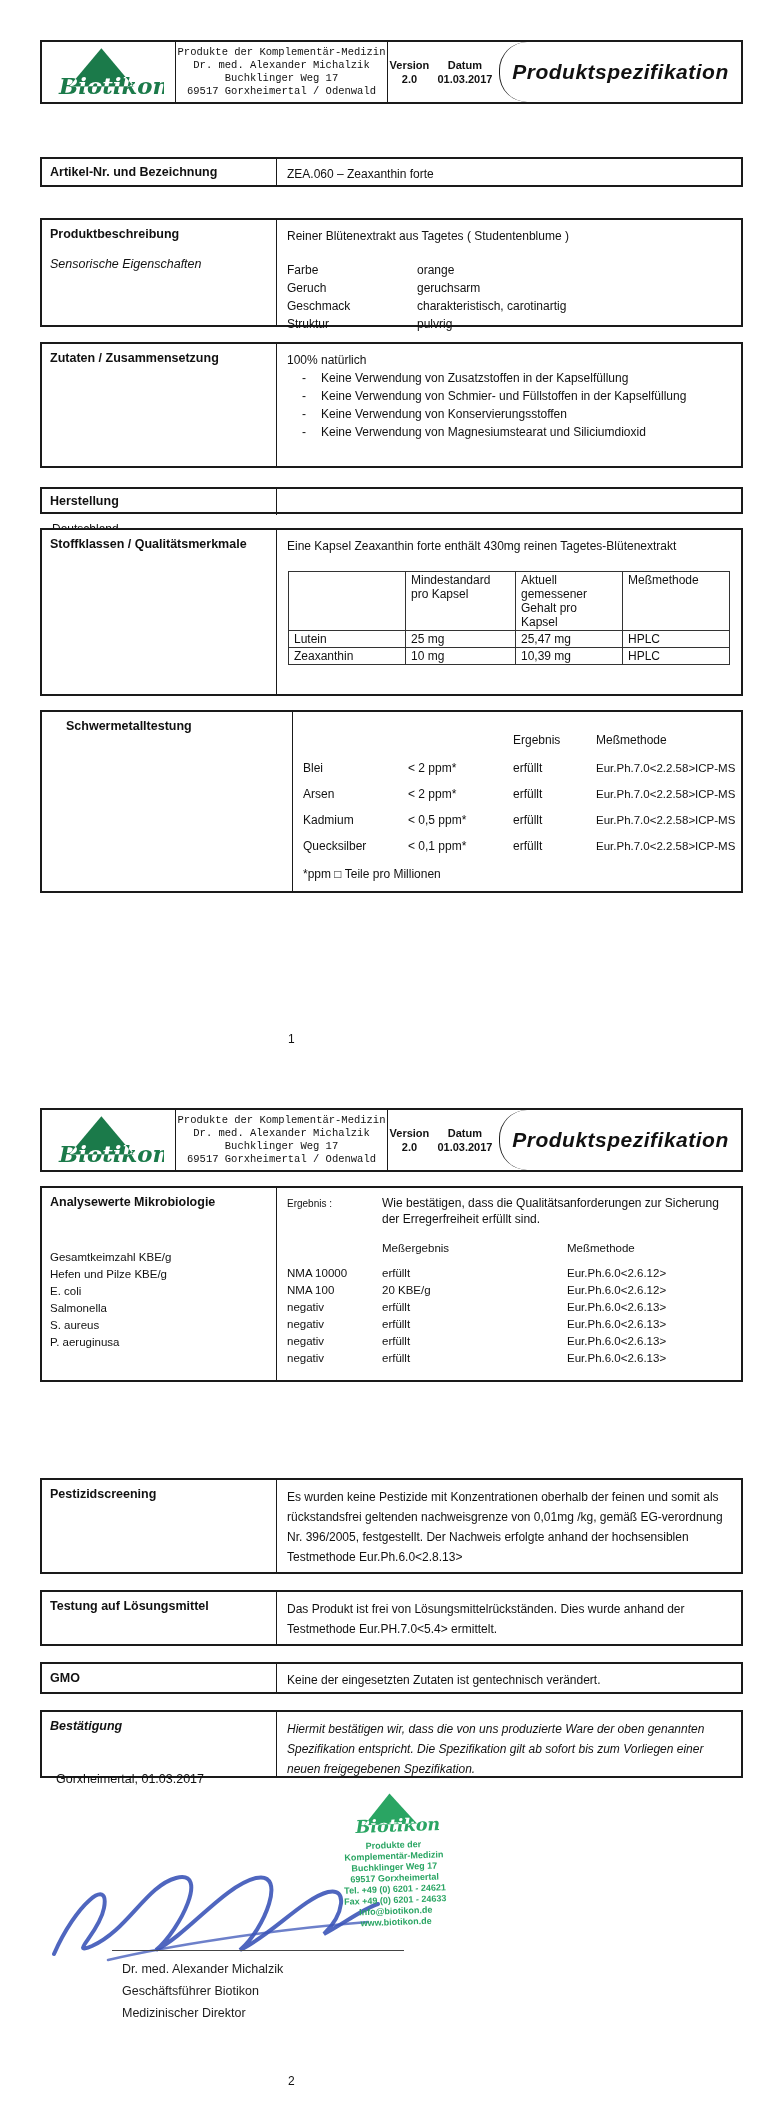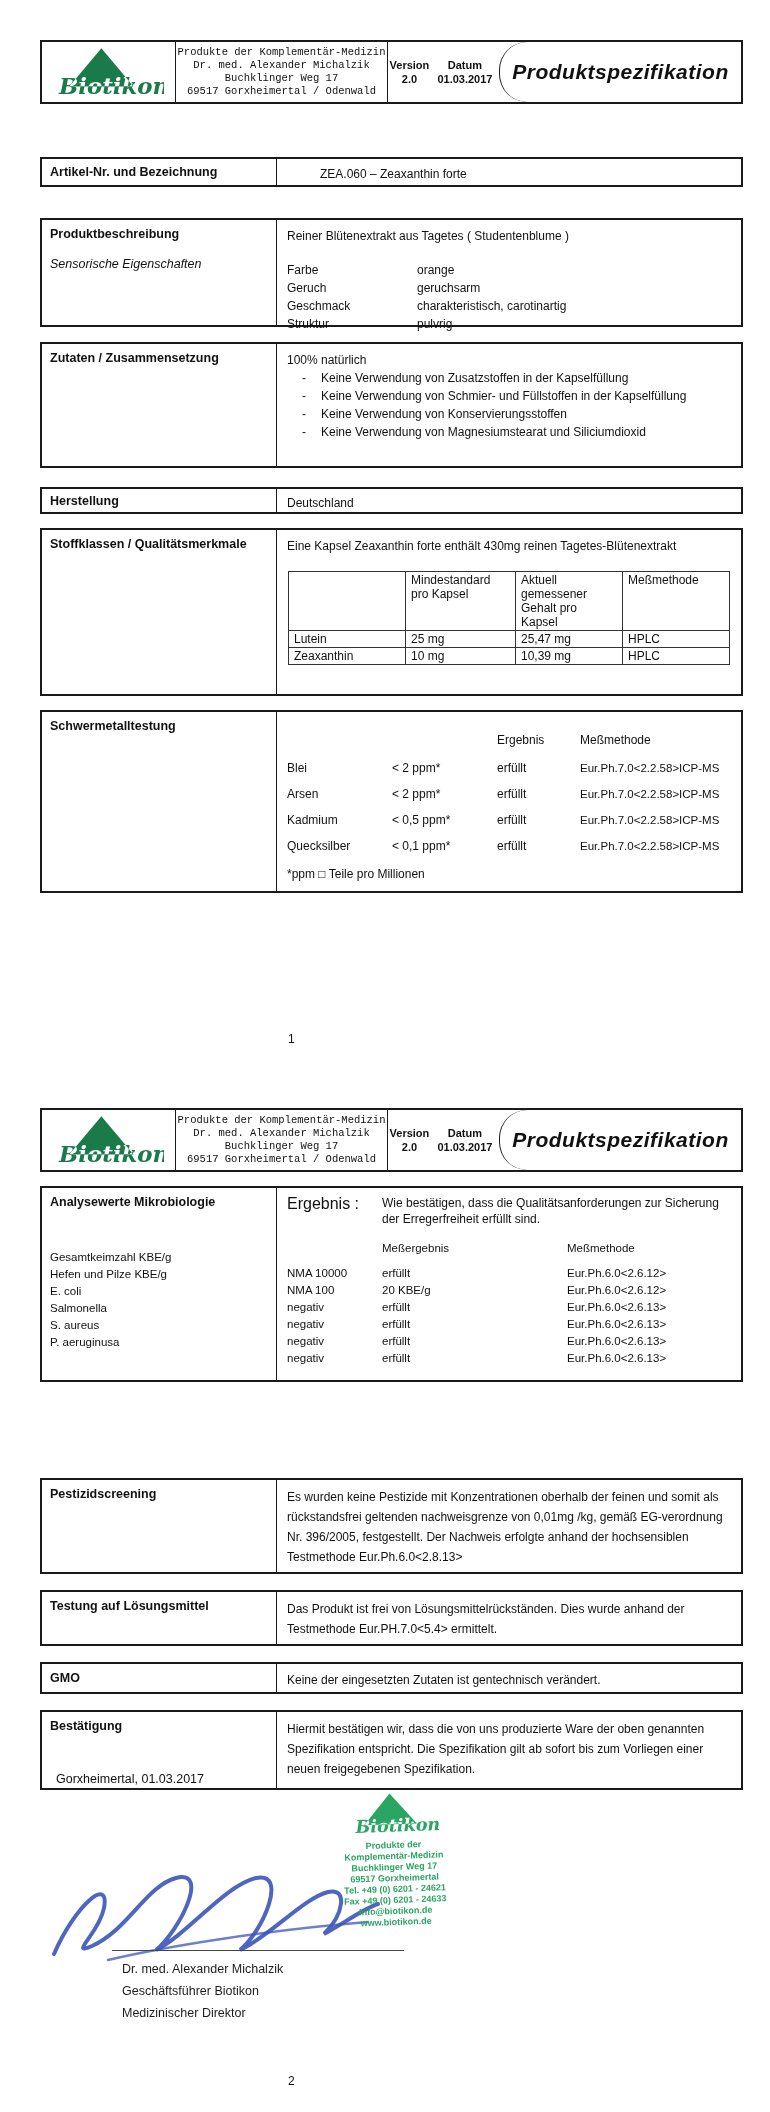--- a/index.html
+++ b/index.html
@@ -46,21 +46,21 @@
   .hm-row .m-name{width:105px;}
   .hm-row .m-limit{width:105px;}
   .hm-row .m-result{width:83px;}
   .hm-row .m-method{width:150px;font-size:11.5px;word-break:normal;}
   .hm-foot{margin-top:12px;}
 
   
   .mb-labels{margin-top:40px;font-size:11.5px;line-height:17px;}
   .mb-grid{display:grid;grid-template-columns:95px 185px 1fr;font-size:11.5px;}
   .mb-restext{grid-column:2/4;line-height:16px;font-size:12px;}
-  .mb-reslabel{font-size:16px;}
+  .mb-reslabel{font-size:10px;}
   .mb-h{margin-top:12px;margin-bottom:8px;}
   .mb-cell{line-height:17px;}
 
   .pagenum{position:absolute;font-size:12px;}
 
   
   .place-date{position:absolute;left:56px;top:716px;font-size:12.5px;}
   .stamp{position:absolute;left:330px;top:736px;width:128px;text-align:center;transform:rotate(-2deg);color:#2aa563;}
   .stamp .slines{font-size:9px;font-weight:bold;line-height:11px;}
   .sig-svg{position:absolute;left:48px;top:778px;}
@@ -97,21 +97,21 @@
         <div class="cell ver-cell">
           <div>Version 2.0</div>
           <div>Datum 01.03.2017</div>
         </div>
         <div class="cell title-cell">
           <span class="doc-title">Produktspezifikation</span>
         </div>
       </div>
     </div>
 
-    <div class="box tbox" style="top:157px;height:30px;gap:33px;">
+    <div class="box tbox" style="top:157px;height:30px;">
       <div class="lcol" style="padding-top:6px;">Artikel-Nr. und Bezeichnung</div>
       <div class="rcol" style="padding-top:6px;">ZEA.060 – Zeaxanthin forte</div>
     </div>
 
     <div class="box tbox" style="top:218px;height:109px;">
       <div class="lcol">
         <div>Produktbeschreibung</div>
         <div class="italic" style="margin-top:16px;">Sensorische Eigenschaften</div>
       </div>
       <div class="rcol">
@@ -153,21 +153,21 @@
             <span class="dash">-</span>
             <span class="btxt">Keine Verwendung von Konservierungsstoffen</span>
           </div>
         <div class="bullet">
             <span class="dash">-</span>
             <span class="btxt">Keine Verwendung von Magnesiumstearat und Siliciumdioxid</span>
           </div>
       </div>
     </div>
 
-    <div class="box tbox" style="top:487px;height:27px;">
+    <div class="box tbox" style="top:487px;height:27px;flex-direction:column;">
       <div class="lcol" style="padding-top:5px;">Herstellung</div>
       <div class="rcol" style="padding-top:5px;">Deutschland</div>
     </div>
 
     <div class="box tbox" style="top:528px;height:168px;">
       <div class="lcol">Stoffklassen / Qualitätsmerkmale</div>
       <div class="rcol">
         <div>Eine Kapsel Zeaxanthin forte enthält 430mg reinen Tagetes-Blütenextrakt</div>
         <table class="qtable">
           <tbody>
@@ -187,21 +187,21 @@
             <td>Zeaxanthin</td>
             <td>10 mg</td>
             <td>10,39 mg</td>
             <td>HPLC</td>
           </tr>
         </tbody>
           </table>
       </div>
     </div>
 
-    <div class="box tbox" style="top:710px;height:183px;">
+    <div class="box tbox" style="top:710px;height:183px;padding-left:16px;">
       <div class="lcol">Schwermetalltestung</div>
       <div class="rcol hm-grid">
         <div class="hm-head">
           <span class="sp1"></span>
           <span class="h1">Ergebnis</span>
           <span class="h2">Meßmethode</span>
         </div>
         <div class="hm-row">
           <span class="m-name">Blei</span>
           <span class="m-limit">&lt; 2 ppm*</span>
@@ -321,21 +321,21 @@
     <div class="box tbox" style="top:534px;height:56px;">
       <div class="lcol">Testung auf Lösungsmittel</div>
       <div class="rcol" style="line-height:20px;">Das Produkt ist frei von Lösungsmittelrückständen. Dies wurde anhand der Testmethode Eur.PH.7.0&lt;5.4&gt; ermittelt.</div>
     </div>
 
     <div class="box tbox" style="top:606px;height:32px;">
       <div class="lcol">GMO</div>
       <div class="rcol">Keine der eingesetzten Zutaten ist gentechnisch verändert.</div>
     </div>
 
-    <div class="box tbox" style="top:654px;height:80px;">
+    <div class="box tbox" style="top:654px;height:68px;font-style:italic;">
       <div class="lcol">Bestätigung</div>
       <div class="rcol" style="line-height:20px;">Hiermit bestätigen wir, dass die von uns produzierte Ware der oben genannten Spezifikation entspricht. Die Spezifikation gilt ab sofort bis zum Vorliegen einer neuen freigegebenen Spezifikation.</div>
     </div>
 
     <div class="place-date">Gorxheimertal, 01.03.2017</div>
 
     <svg class="sig-svg" width="350" height="140" viewBox="0 0 350 140">
       <path d="M6,120 C28,70 62,42 56,74 C51,100 20,122 44,112 C80,96 98,52 128,44 C162,35 132,96 108,116 C140,100 176,52 208,44 C240,37 216,96 192,116 C222,102 256,64 280,58 C300,53 296,80 276,100 C292,92 316,74 330,70" fill="none" stroke="#3c55b8" stroke-width="4" stroke-linecap="round" opacity="0.9"></path>
       <path d="M60,126 C120,112 220,96 320,88" fill="none" stroke="#3c55b8" stroke-width="2.5" stroke-linecap="round" opacity="0.75"></path>
     </svg>

